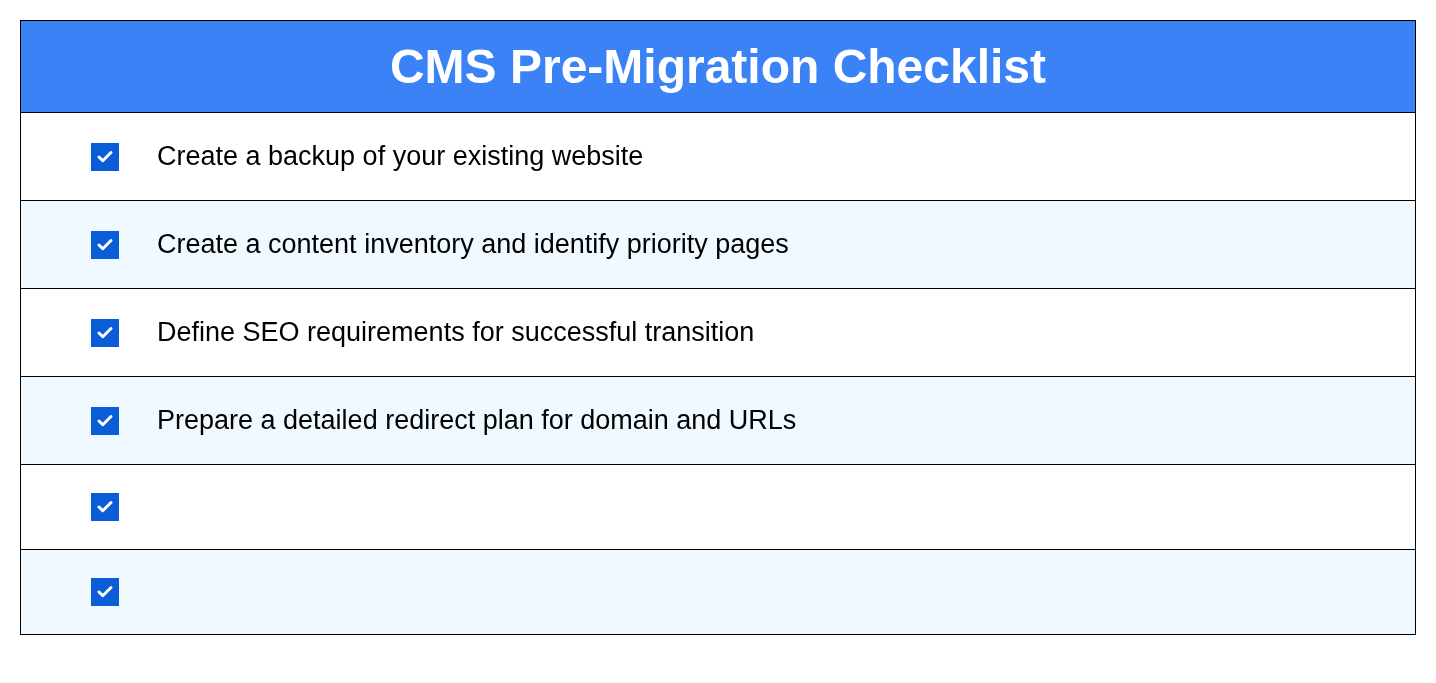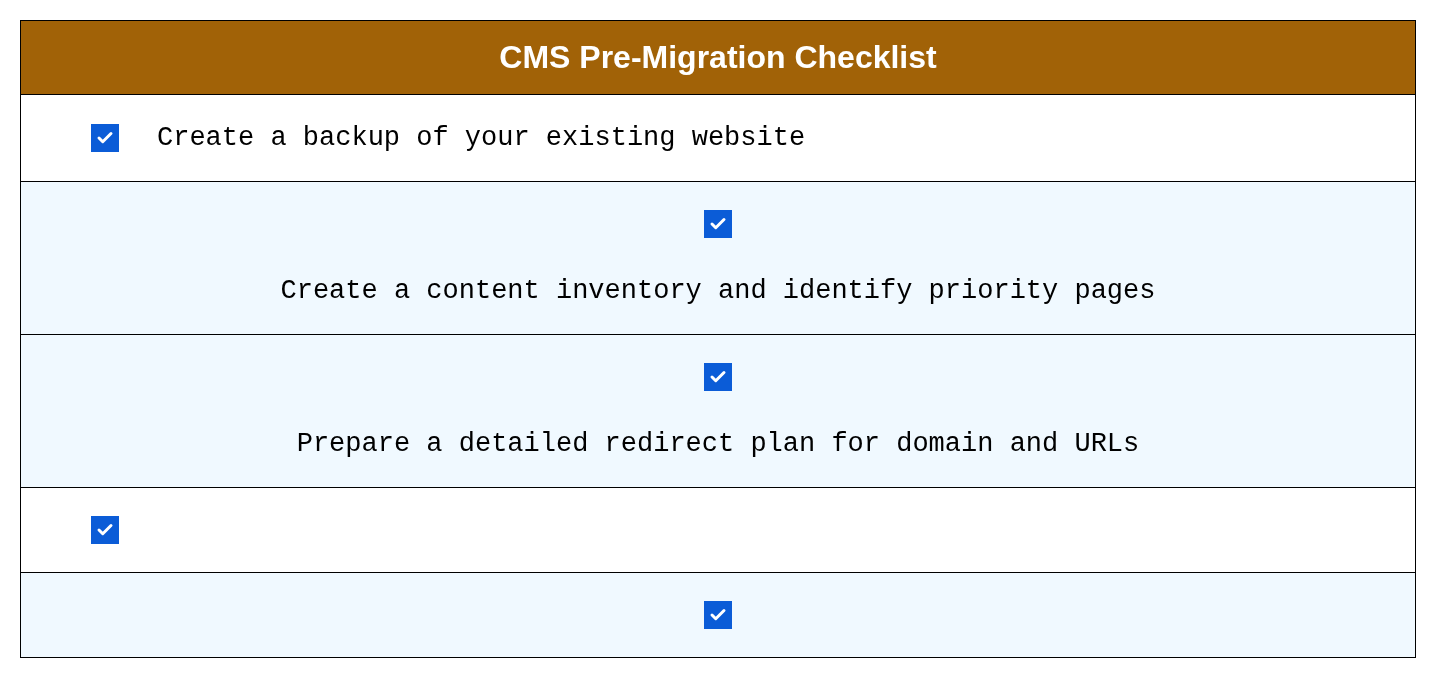--- a/index.html
+++ b/index.html
@@ -10,63 +10,61 @@
     body {
       font-family: 'Segoe UI', Arial, sans-serif;
       padding: 20px;
       background: #ffffff;
     }
     .checklist-container {
       width: 1396px;
       border: 1px solid #000;
     }
     .header {
-      background: #a16207;
+      background: #3b82f6;
       color: #ffffff;
       text-align: center;
       padding: 18px 20px;
-      font-size: 32px;
+      font-size: 48px;
       font-weight: 700;
       border-bottom: 1px solid #000;
     }
     .row {
       display: flex;
       align-items: center;
       padding: 28px 70px;
       border-bottom: 1px solid #000;
       gap: 38px;
     }
     .row:last-child {
       border-bottom: none;
     }
     .row-white {
       background: #ffffff;
     }
     .row-light {
       background: #f0f9ff;
-      flex-direction: column;
     }
     .checkbox {
       width: 28px;
       height: 28px;
       background: #0b5cd7;
       display: flex;
       align-items: center;
       justify-content: center;
       flex-shrink: 0;
     }
     .checkbox svg {
       width: 18px;
       height: 18px;
     }
     .item-text {
       font-size: 27px;
       color: #000;
       font-weight: 400;
-      font-family: Liberation Mono, monospace;
     }
   </style>
 </head>
 <body>
 
 <div class="checklist-container">
   <div class="header">CMS Pre-Migration Checklist</div>
 
   <div class="row row-white">
     <div class="checkbox">
@@ -79,20 +77,28 @@
 
   <div class="row row-light">
     <div class="checkbox">
       <svg viewBox="0 0 24 24" fill="none" stroke="#ffffff" stroke-width="4" stroke-linecap="round" stroke-linejoin="round">
           <polyline points="4 12 9 17 20 6"></polyline>
         </svg>
     </div>
     <span class="item-text">Create a content inventory and identify priority pages</span>
   </div>
 
+  <div class="row row-white">
+    <div class="checkbox">
+      <svg viewBox="0 0 24 24" fill="none" stroke="#ffffff" stroke-width="4" stroke-linecap="round" stroke-linejoin="round">
+          <polyline points="4 12 9 17 20 6"></polyline>
+        </svg>
+    </div>
+    <span class="item-text">Define SEO requirements for successful transition</span>
+  </div>
 
   <div class="row row-light">
     <div class="checkbox">
       <svg viewBox="0 0 24 24" fill="none" stroke="#ffffff" stroke-width="4" stroke-linecap="round" stroke-linejoin="round">
           <polyline points="4 12 9 17 20 6"></polyline>
         </svg>
     </div>
     <span class="item-text">Prepare a detailed redirect plan for domain and URLs</span>
   </div>
 

